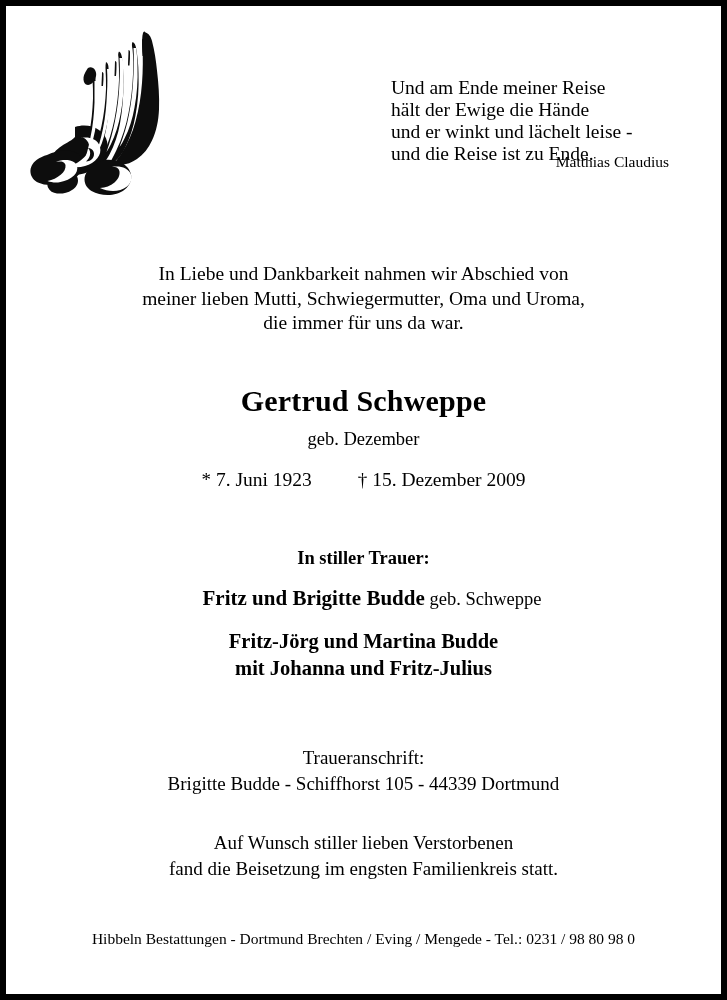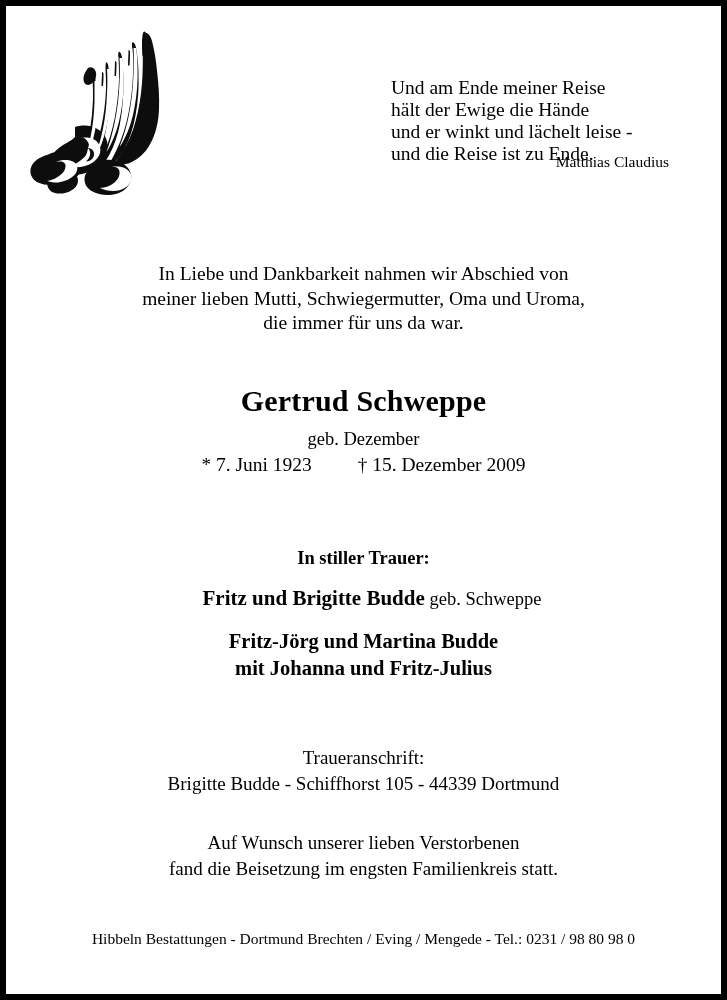--- a/index.html
+++ b/index.html
@@ -98,21 +98,21 @@
     letter-spacing: 0.2px;
   }
 
   .deceased-maiden {
     top: 422px;
     font-size: 18.5px;
     line-height: 23px;
   }
 
   .dates {
-    top: 446px;
+    top: 461px;
     font-size: 19.5px;
     line-height: 25px;
   }
   .dates .date-birth { margin-right: 46px; }
   .dates .sym { font-size: 19px; }
 
   .mourners-heading {
     top: 540px;
     font-size: 18.5px;
     font-weight: bold;
@@ -233,19 +233,19 @@
     <div class="block mourners-line1">
       <span class="nm">Fritz und Brigitte Budde</span><span class="sub"> geb. Schweppe</span>
     </div>
 
     <div class="block mourners-line2">Fritz-Jörg und Martina Budde
 mit Johanna und Fritz-Julius</div>
 
     <div class="block address">Traueranschrift:
 Brigitte Budde - Schiffhorst 105 - 44339 Dortmund</div>
 
-    <div class="block burial">Auf Wunsch unserer lieben Verstorbenen
+    <div class="block burial">Auf Wunsch stiller lieben Verstorbenen
 fand die Beisetzung im engsten Familienkreis statt.</div>
 
     <div class="block footer">Hibbeln Bestattungen - Dortmund Brechten / Eving / Mengede - Tel.: 0231 / 98 80 98 0</div>
 
   </div>
 </div>
 
 </body></html>

